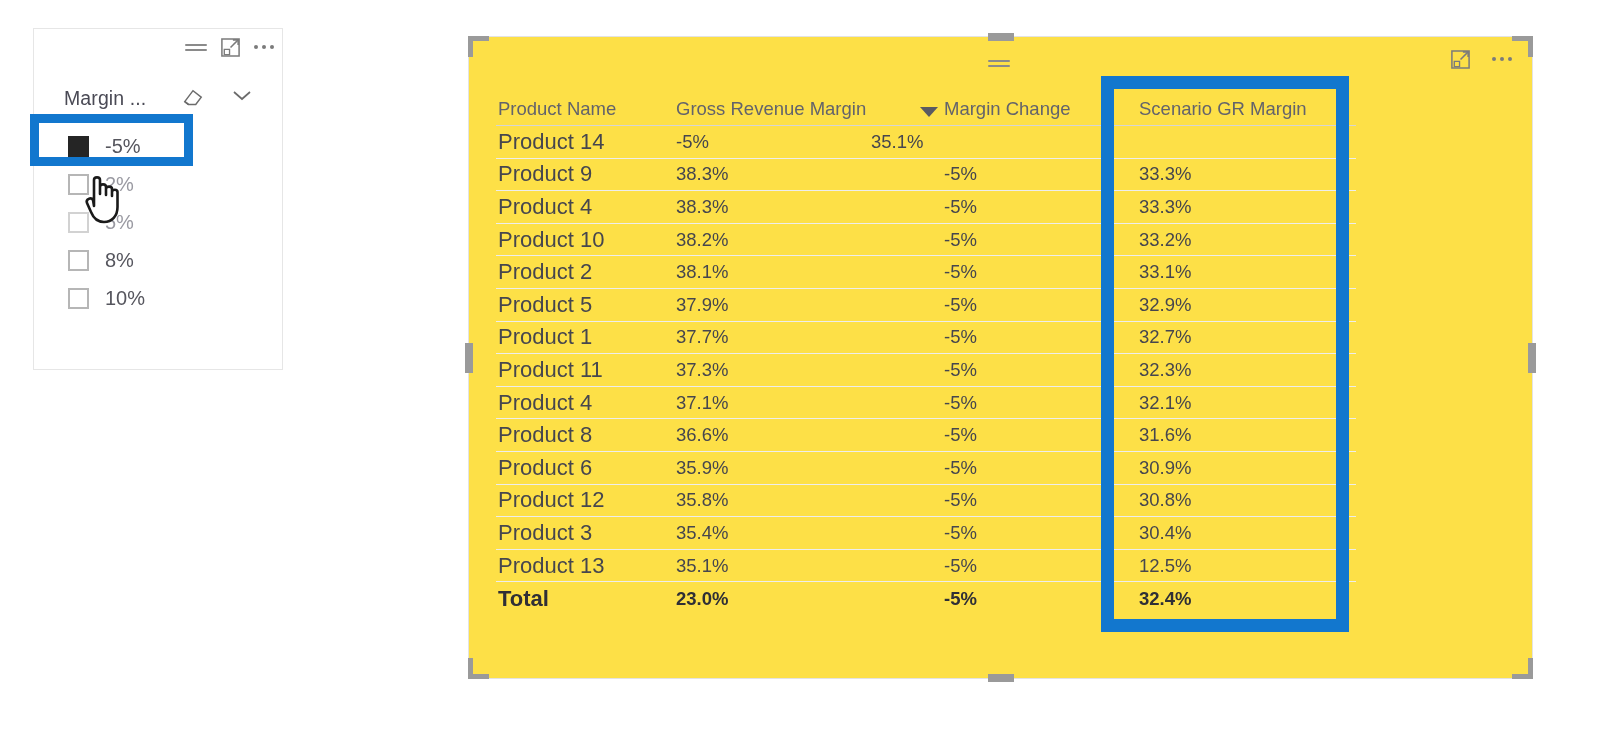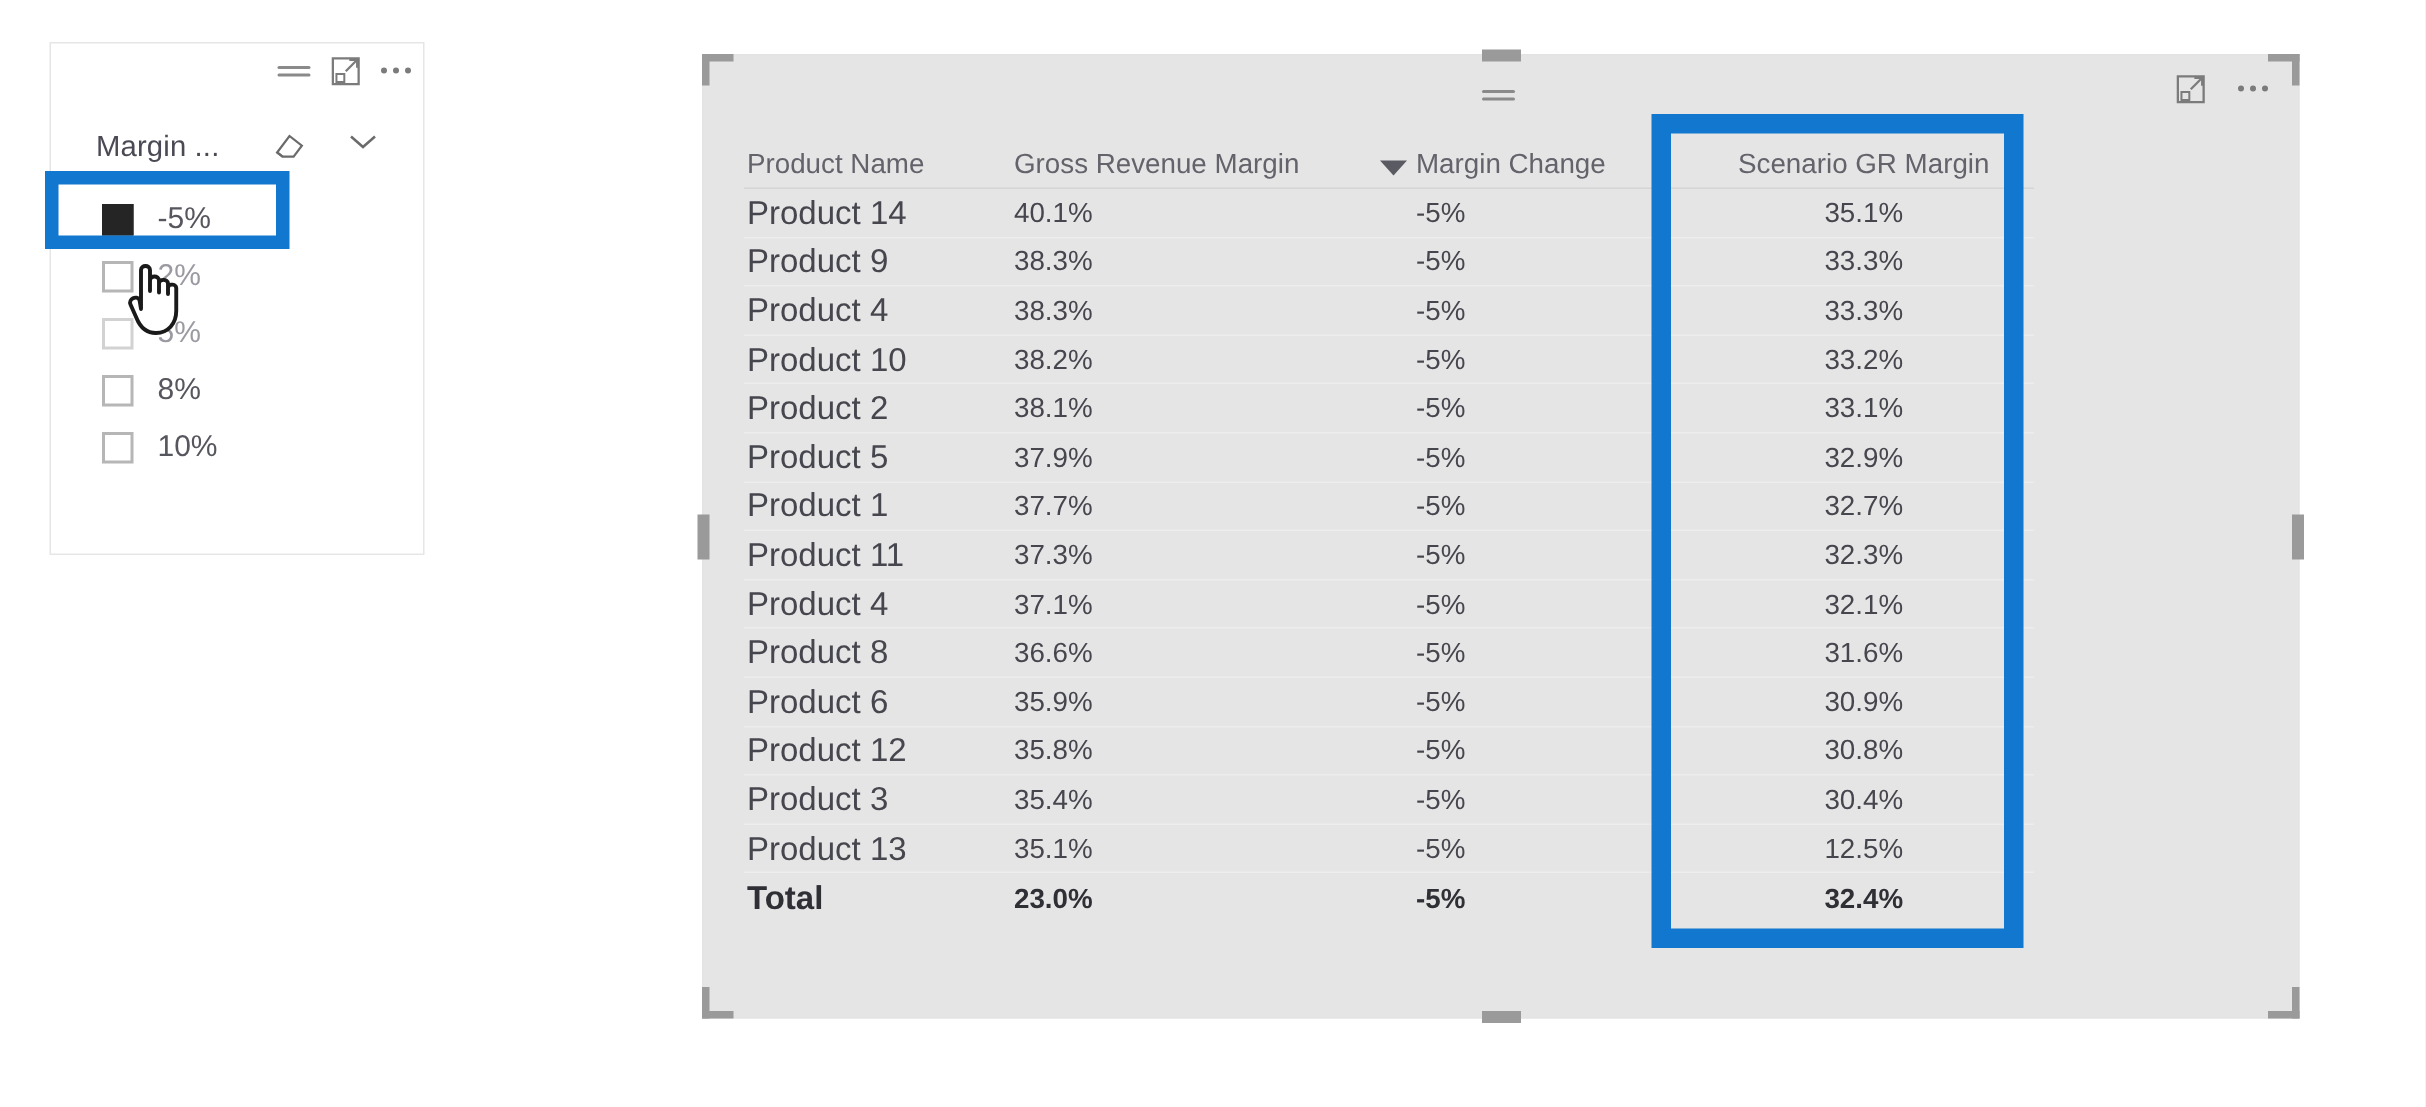--- a/index.html
+++ b/index.html
@@ -160,21 +160,21 @@
     pointer-events: none;
   }
 
   
   #table-visual {
     position: absolute;
     left: 468px;
     top: 36px;
     width: 1065px;
     height: 643px;
-    background: #e5e5e5;
+    background: #fde047;
     border: 1px solid #e3e3e3;
     box-sizing: border-box;
   }
   #table-header-icons {
     position: absolute;
     right: 18px;
     top: 10px;
     display: flex;
     align-items: center;
     gap: 18px;
@@ -202,21 +202,21 @@
     border-bottom: 1px solid #d5d5d5;
     height: 34px;
   }
   .tbl-row.total {
     border-bottom: none;
     font-weight: bold;
   }
   .c-name   { width: 180px; font-size: 22px; color: #46464e; padding-left: 2px; box-sizing: border-box; }
   .c-grm    { width: 268px; font-size: 18.5px; color: #46464e; text-align: left; padding-right: 4px; box-sizing: border-box; }
   .c-chg    { width: 195px; font-size: 18.5px; color: #46464e; padding-right: 8px; box-sizing: border-box; }
-  .c-sgm    { width: 213px; font-size: 18.5px; color: #46464e; text-align: center; padding-right: 6px; box-sizing: border-box; }
+  .c-sgm    { width: 213px; font-size: 18.5px; color: #46464e; text-align: left; padding-right: 6px; box-sizing: border-box; }
 
   .tbl-row.header .c-name,
   .tbl-row.header .c-grm,
   .tbl-row.header .c-chg,
   .tbl-row.header .c-sgm {
     color: #63636b;
     font-size: 18.5px;
   }
   .tbl-row.header .c-grm {
     position: relative;
@@ -382,21 +382,20 @@
       <div class="c-grm">
         <span>Gross Revenue Margin</span>
         <span id="sort-arrow"></span>
       </div>
       <div class="c-chg">Margin Change</div>
       <div class="c-sgm">Scenario GR Margin</div>
     </div>
 
     <div class="tbl-row">
       <div class="c-name">Product 14</div>
-      <div class="c-grm">40.1%</div>
       <div class="c-chg">-5%</div>
       <div class="c-sgm">35.1%</div>
     </div>
     <div class="tbl-row">
       <div class="c-name">Product 9</div>
       <div class="c-grm">38.3%</div>
       <div class="c-chg">-5%</div>
       <div class="c-sgm">33.3%</div>
     </div>
     <div class="tbl-row">

